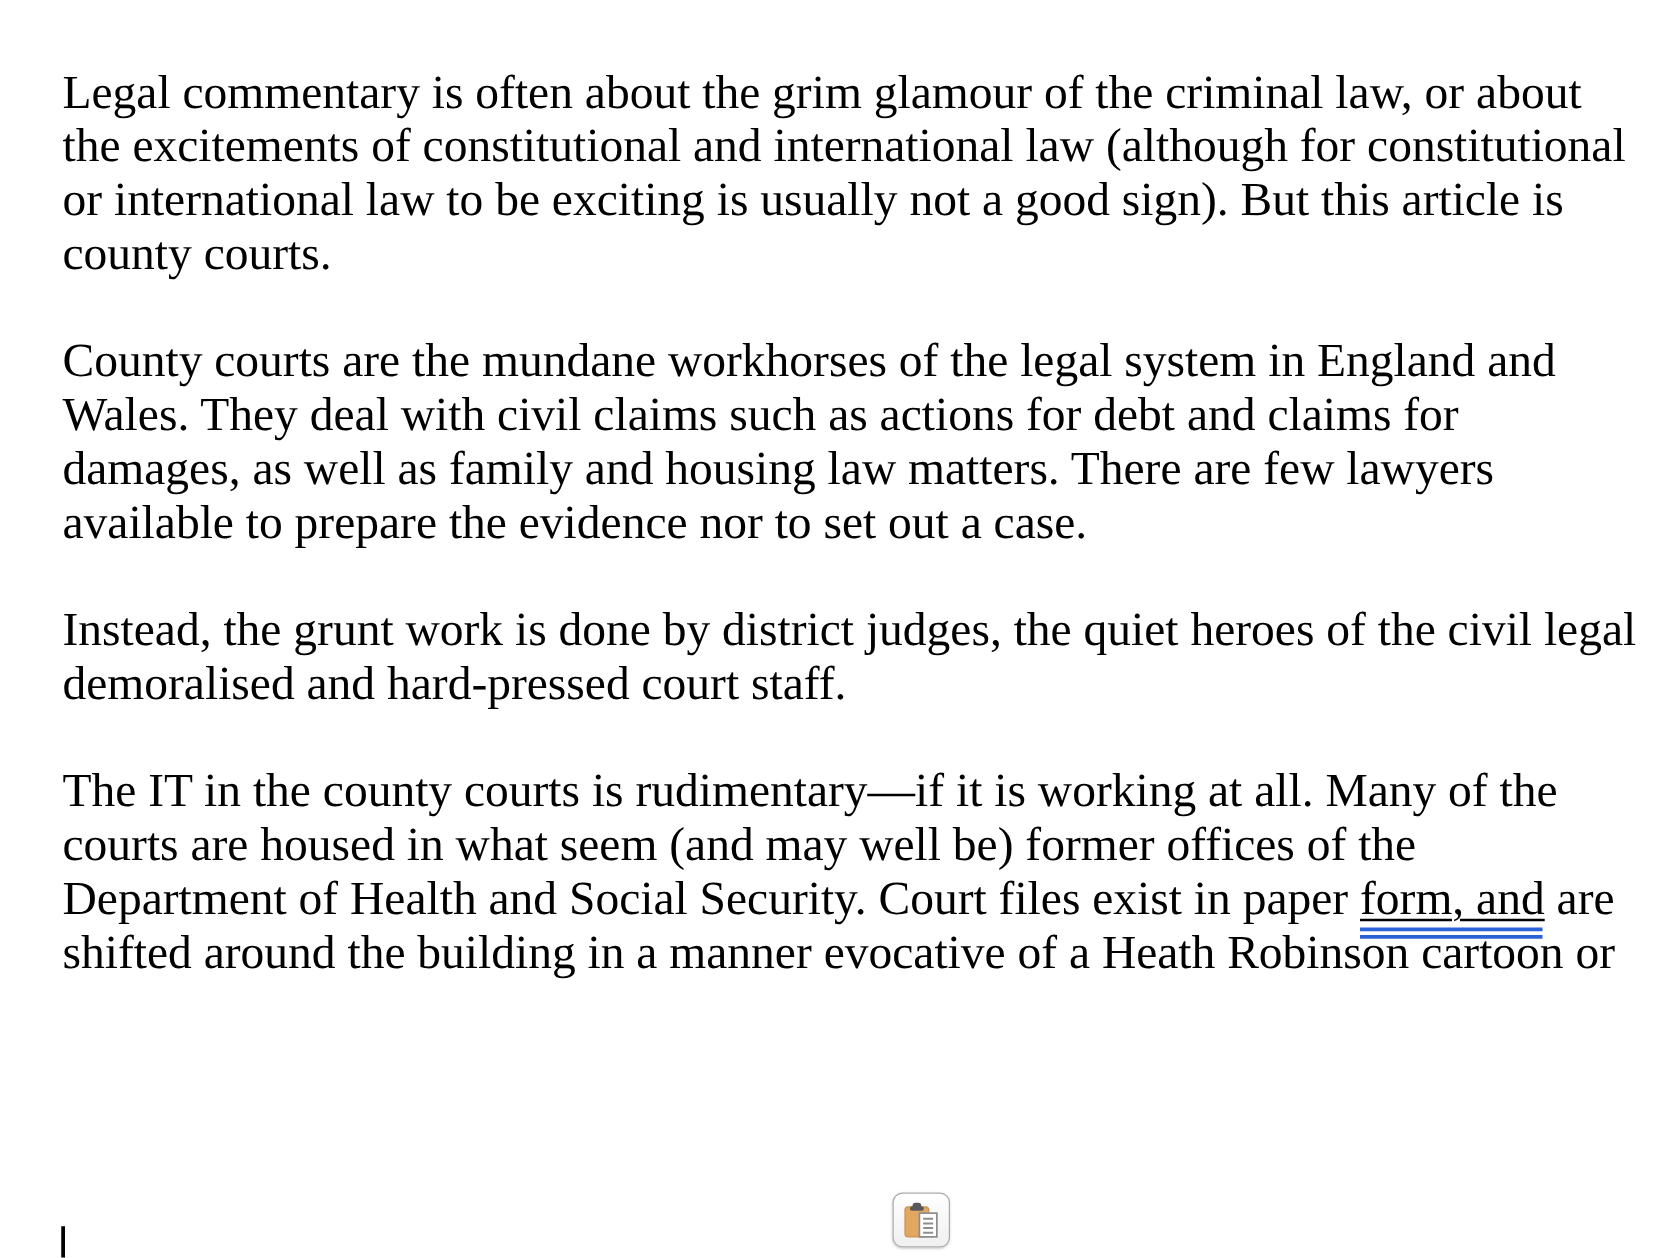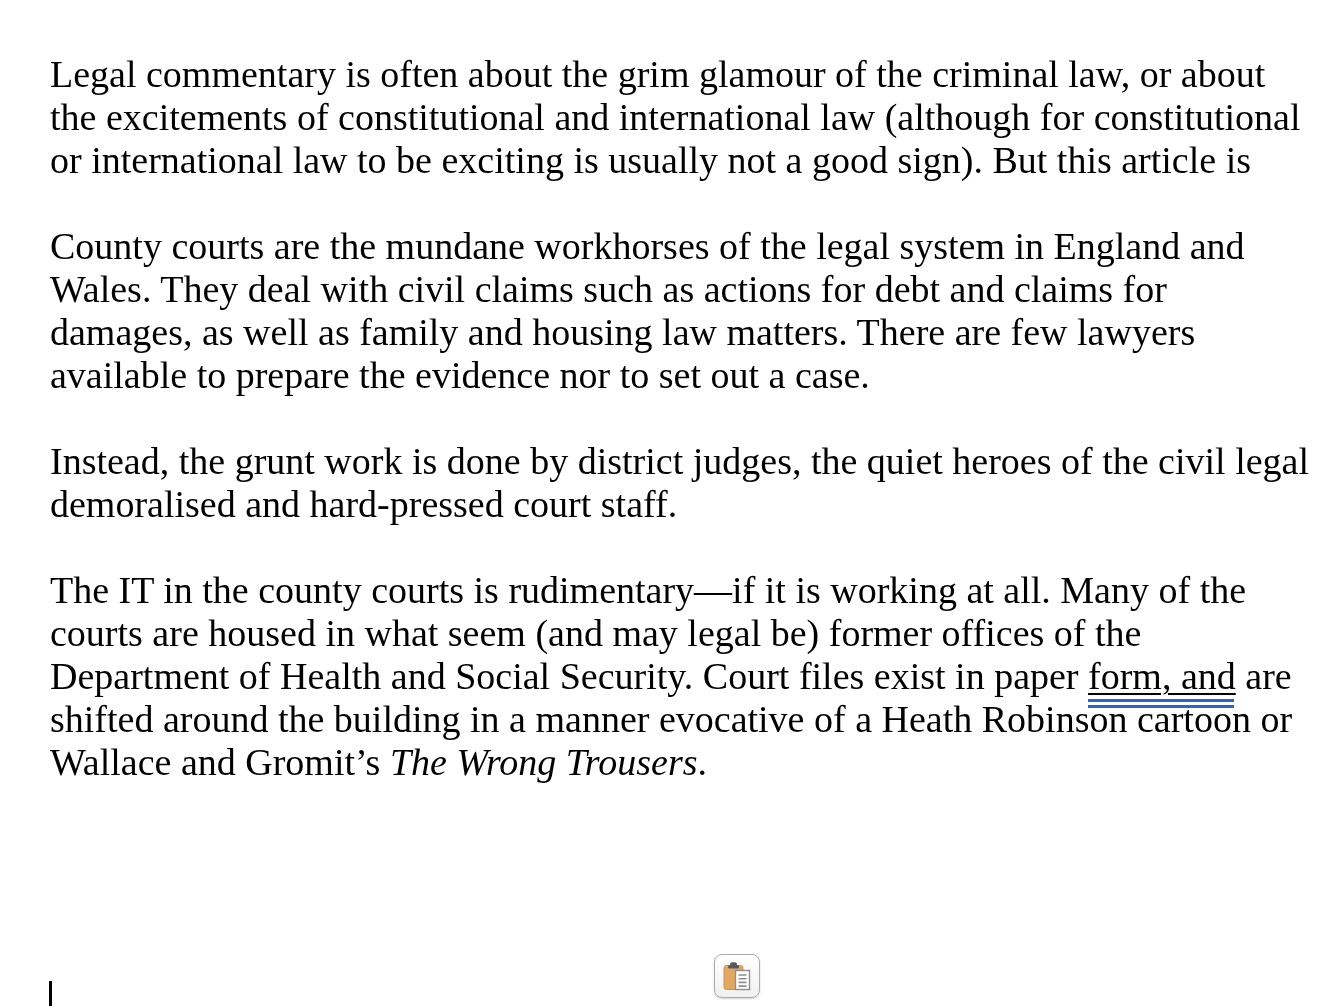--- a/index.html
+++ b/index.html
@@ -79,40 +79,40 @@
 </style>
 </head>
 <body>
 
 <div class="doc">
 
   <div class="para">
     <div class="line">Legal commentary is often about the grim glamour of the criminal law, or about</div>
     <div class="line">the excitements of constitutional and international law (although for constitutional</div>
     <div class="line">or international law to be exciting is usually not a good sign). But this article is</div>
+    <div class="line">county courts.</div>
   </div>
 
   <div class="para">
     <div class="line">County courts are the mundane workhorses of the legal system in England and</div>
     <div class="line">Wales. They deal with civil claims such as actions for debt and claims for</div>
     <div class="line">damages, as well as family and housing law matters. There are few lawyers</div>
     <div class="line">available to prepare the evidence nor to set out a case.</div>
   </div>
 
   <div class="para">
     <div class="line">Instead, the grunt work is done by district judges, the quiet heroes of the civil legal</div>
     <div class="line">demoralised and hard-pressed court staff.</div>
   </div>
 
   <div class="para">
     <div class="line">The IT in the county courts is rudimentary—if it is working at all. Many of the</div>
-    <div class="line">courts are housed in what seem (and may legal be) former offices of the</div>
+    <div class="line">courts are housed in what seem (and may well be) former offices of the</div>
     <div class="line"><span>Department of Health and Social Security. Court files exist in paper </span><span class="grammar">form, and</span><span> are</span></div>
     <div class="line">shifted around the building in a manner evocative of a Heath Robinson cartoon or</div>
-    <div class="line"><span>Wallace and Gromit’s </span><span class="italic">The Wrong Trousers</span><span>.</span></div>
   </div>
 
 </div>
 
 <button class="paste-btn">
   <span>
     <svg width="33" height="31" viewBox="0 0 33 31">
       <rect x="3" y="4.5" width="19" height="24" rx="2.5" fill="#e2a862"></rect>
       <rect x="3" y="4.5" width="19" height="24" rx="2.5" fill="none" stroke="#cf9252" stroke-width="1"></rect>
       <rect x="7" y="4" width="11" height="3.5" rx="1.5" fill="#59595c"></rect>

